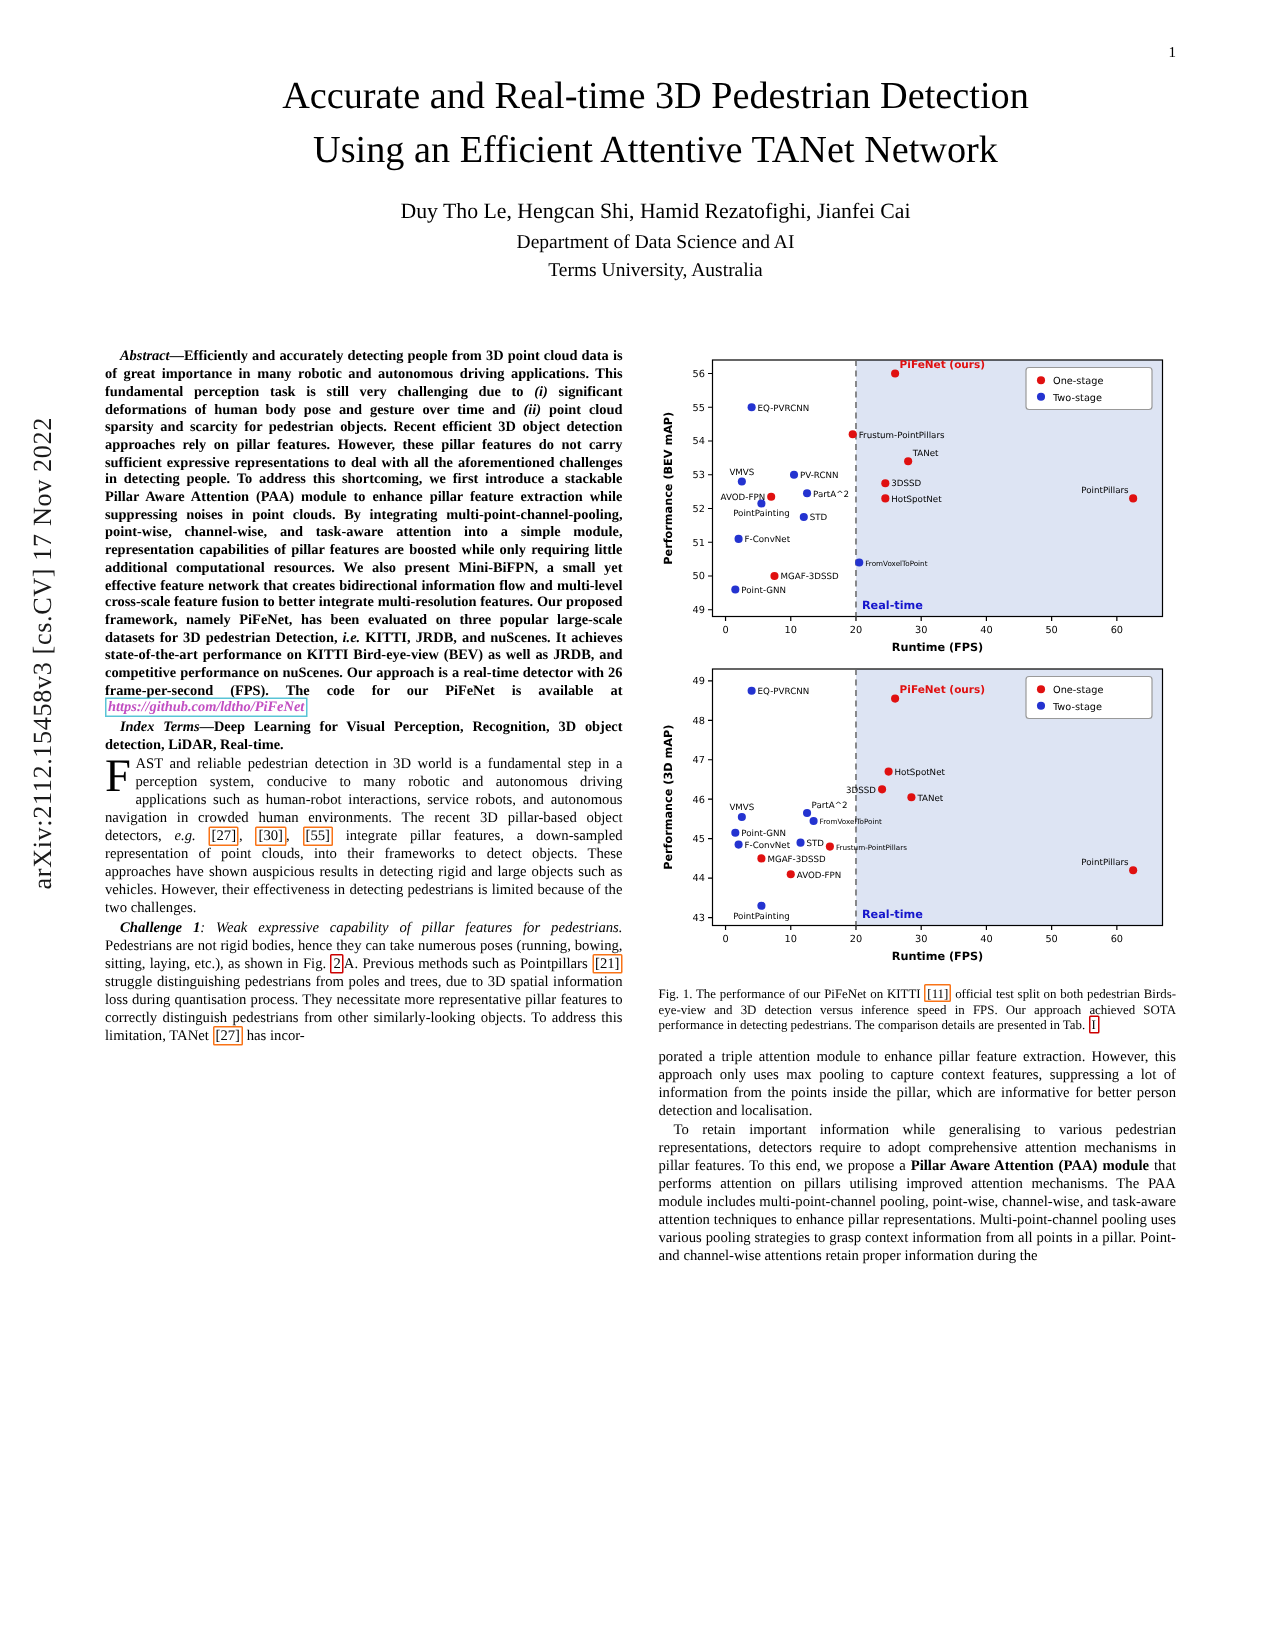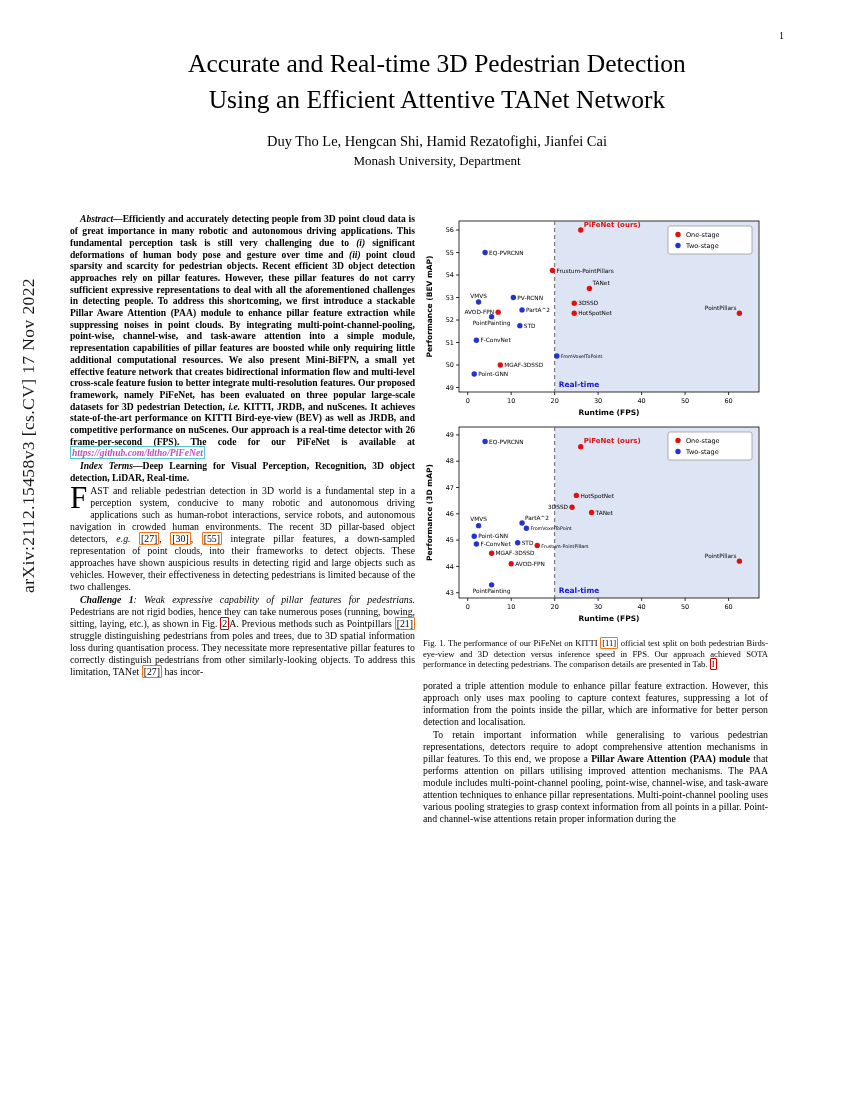--- a/index.html
+++ b/index.html
@@ -14,21 +14,21 @@
     font-size:17.5px;letter-spacing:0.4px;color:#1a1a1a;
     font-family:"Liberation Serif",serif;white-space:nowrap;
   }
 
   .header{padding-top:46px;text-align:center;margin-left:24px;}
   .title{font-size:25.5px;font-weight:normal;line-height:1.42;font-family:"Liberation Serif",serif;}
   .authors{margin-top:15px;font-size:14.5px;}
   .affil{margin-top:3px;font-size:13px;}
   .email{margin-top:6px;font-family:"Liberation Mono","DejaVu Sans Mono",monospace;font-size:10px;letter-spacing:1px;color:#111;}
 
-  .columns{display:flex;gap:8px;margin:44px 66px 0 70px;}
+  .columns{display:flex;gap:24px;margin:44px 66px 0 70px;}
   .col{width:345px;min-width:0;}
 
   .body-text{font-size:9.8px;line-height:12px;text-align:justify;}
   p.para{margin:0 0 1px 0;}
   .indent{text-indent:10px;}
   .abstract{font-weight:bold;font-size:9.6px;line-height:11.7px;text-indent:10px;}
   .index-terms{font-weight:bold;font-size:9.6px;line-height:11.7px;text-indent:10px;margin-top:9px;}
 
   .section-heading{text-align:center;font-size:11px;font-weight:normal;font-variant:small-caps;letter-spacing:0.4px;margin:11px 0 8px;}
 
@@ -60,21 +60,22 @@
 <div class="page-number">1</div>
 
 <div class="arxiv-banner">arXiv:2112.15458v3  [cs.CV]  17 Nov 2022</div>
 
 <div class="header">
   <h1 class="title">
     <span style="display:block">Accurate and Real-time 3D Pedestrian Detection</span>
     <span style="display:block">Using an Efficient Attentive TANet Network</span>
   </h1>
   <div class="authors">Duy Tho Le, Hengcan Shi, Hamid Rezatofighi, Jianfei Cai</div>
-  <div class="affil">Monash University, Department</div>
+  <div class="affil">Department of Data Science and AI</div>
+  <div class="affil">Terms University, Australia</div>
 </div>
 
 <div class="columns">
 
   <div class="col body-text">
     <p class="para abstract"><span class="seg-bi">Abstract</span><span class="seg-b">—Efficiently and accurately detecting people from 3D point cloud data is of great importance in many robotic and autonomous driving applications. This fundamental perception task is still very challenging due to </span><span class="seg-bi">(i)</span><span class="seg-b"> significant deformations of human body pose and gesture over time and </span><span class="seg-bi">(ii)</span><span class="seg-b"> point cloud sparsity and scarcity for pedestrian objects. Recent efficient 3D object detection approaches rely on pillar features. However, these pillar features do not carry sufficient expressive representations to deal with all the aforementioned challenges in detecting people. To address this shortcoming, we first introduce a stackable Pillar Aware Attention (PAA) module to enhance pillar feature extraction while suppressing noises in point clouds. By integrating multi-point-channel-pooling, point-wise, channel-wise, and task-aware attention into a simple module, representation capabilities of pillar features are boosted while only requiring little additional computational resources. We also present Mini-BiFPN, a small yet effective feature network that creates bidirectional information flow and multi-level cross-scale feature fusion to better integrate multi-resolution features. Our proposed framework, namely PiFeNet, has been evaluated on three popular large-scale datasets for 3D pedestrian Detection, </span><span class="seg-bi">i.e.</span><span class="seg-b"> KITTI, JRDB, and nuScenes. It achieves state-of-the-art performance on KITTI Bird-eye-view (BEV) as well as JRDB, and competitive performance on nuScenes. Our approach is a real-time detector with 26 frame-per-second (FPS). The code for our PiFeNet is available at </span><span class="seg-link">https://github.com/ldtho/PiFeNet</span></p>
     <p class="para index-terms"><span class="seg-bi">Index Terms</span><span class="seg-b">—Deep Learning for Visual Perception, Recognition, 3D object detection, LiDAR, Real-time.</span></p>
     <p class="para"><span class="seg-dropcap">F</span><span class="seg-t">AST and reliable pedestrian detection in 3D world is a fundamental step in a perception system, conducive to many robotic and autonomous driving applications such as human-robot interactions, service robots, and autonomous navigation in crowded human environments. The recent 3D pillar-based object detectors, </span><span class="seg-i">e.g.</span><span class="seg-t"> </span><span class="seg-cite-green">[27]</span><span class="seg-t">, </span><span class="seg-cite-green">[30]</span><span class="seg-t">, </span><span class="seg-cite-green">[55]</span><span class="seg-t"> integrate pillar features, a down-sampled representation of point clouds, into their frameworks to detect objects. These approaches have shown auspicious results in detecting rigid and large objects such as vehicles. However, their effectiveness in detecting pedestrians is limited because of the two challenges.</span></p>
     <p class="para indent"><span class="seg-bi">Challenge 1</span><span class="seg-i">: Weak expressive capability of pillar features for pedestrians.</span><span class="seg-t"> Pedestrians are not rigid bodies, hence they can take numerous poses (running, bowing, sitting, laying, etc.), as shown in Fig. </span><span class="seg-cite-red">2</span><span class="seg-t">A. Previous methods such as Pointpillars </span><span class="seg-cite-green">[21]</span><span class="seg-t"> struggle distinguishing pedestrians from poles and trees, due to 3D spatial information loss during quantisation process. They necessitate more representative pillar features to correctly distinguish pedestrians from other similarly-looking objects. To address this limitation, TANet </span><span class="seg-cite-green">[27]</span><span class="seg-t"> has incor-</span></p>
   </div>

